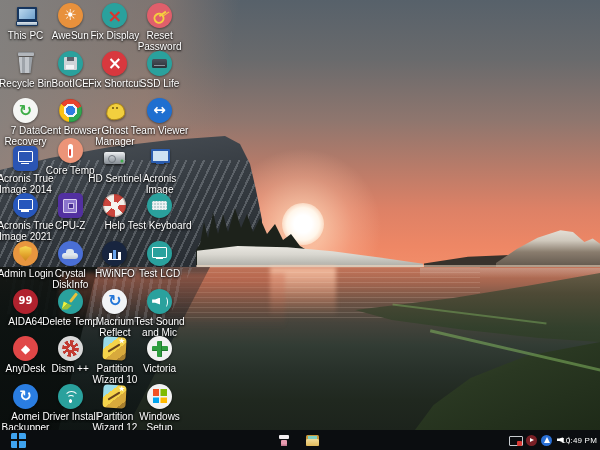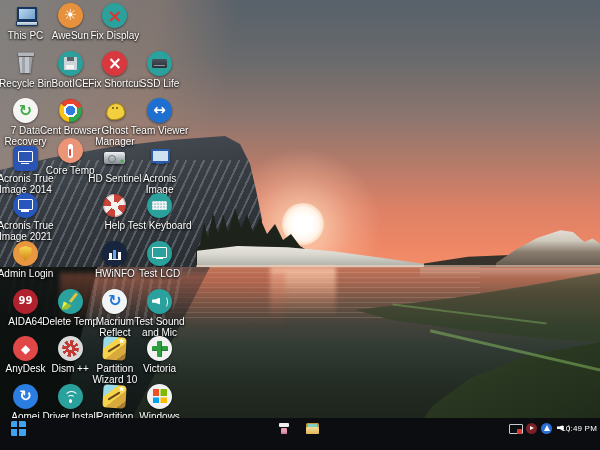--- a/index.html
+++ b/index.html
@@ -169,21 +169,21 @@
   .g-win{width:14px;height:14px;
     background:linear-gradient(#f2f2f2,#f2f2f2) 50% 0/1.5px 100% no-repeat,
                linear-gradient(#f2f2f2,#f2f2f2) 0 50%/100% 1.5px no-repeat,
                conic-gradient(#7fba00 0 25%,#ffb900 0 50%,#00a4ef 0 75%,#f25022 0);}
 
   .g-hdd{width:23px;height:20px;}
   .g-hdd::before{left:1px;top:4px;width:21px;height:12px;background:linear-gradient(180deg,#f0f2f4,#aeb4ba 55%,#878d94);border-radius:2px;box-shadow:0 1px 2px rgba(0,0,0,.4);}
   .g-hdd::after{left:5px;top:7px;width:6px;height:6px;border:1.5px solid #70767e;border-radius:50%;box-shadow:10px 2px 0 -2.5px #3fae49;}
 
   
-  .taskbar{position:absolute;left:0;right:0;bottom:0;height:32px;background:#0b0d10;z-index:50;}
+  .taskbar{position:absolute;left:0;right:0;bottom:0;height:20px;background:#0b0d10;z-index:50;}
   .taskbar *{position:absolute;}
   .tb-start{left:6px;top:0;width:24px;height:20px;display:flex;align-items:center;justify-content:center;cursor:pointer;}
   .tb-win{position:relative;width:15px;height:15px;border-radius:1.5px;
     background:linear-gradient(#0b0d10,#0b0d10) 50% 0/2px 100% no-repeat,
                linear-gradient(#0b0d10,#0b0d10) 0 50%/100% 2px no-repeat,#3fa3ef;}
   .tb-center{left:274px;top:0;height:20px;width:60px;}
   .tb-item{top:0;width:20px;height:20px;display:flex;align-items:center;justify-content:center;cursor:pointer;position:absolute;}
   .tb-item .art{position:relative;}
   .tb-item:nth-child(1){left:0;}
   .tb-item:nth-child(2){left:28px;}
@@ -246,20 +246,27 @@
           <span class="gl" style="color: rgb(255, 255, 255); font-size: 15px;">☀</span>
         </div>
         <div class="lbl">AweSun</div>
       </div>
       <div class="cell" style="left: 92.4px; top: 3px;">
         <div class="ic sc" style="background: rgb(42, 161, 157);">
           <span class="gl" style="color: rgb(216, 54, 46); font-size: 18px; font-weight: bold;">×</span>
         </div>
         <div class="lbl">Fix Display</div>
       </div>
+      <div class="cell" style="left: 137.1px; top: 3px;">
+        <div class="ic sc" style="background: rgb(224, 95, 107);">
+          <span class="art g-key"></span>
+        </div>
+        <div class="lbl">Reset
+Password</div>
+      </div>
       <div class="cell" style="left: 3px; top: 50.6px;">
         <div class="ic">
           <span class="art g-bin"></span>
         </div>
         <div class="lbl">Recycle Bin</div>
       </div>
       <div class="cell" style="left: 47.7px; top: 50.6px;">
         <div class="ic sc" style="background: rgb(42, 161, 157);">
           <span class="art g-floppy"></span>
         </div>
@@ -329,37 +336,50 @@
         <div class="lbl">Acronis
 Image</div>
       </div>
       <div class="cell" style="left: 3px; top: 193.4px;">
         <div class="ic sc" style="background: rgb(39, 87, 188);">
           <span class="art g-monw"></span>
         </div>
         <div class="lbl">Acronis True
 Image 2021</div>
       </div>
+      <div class="cell" style="left: 47.7px; top: 193.4px;">
+        <div class="ic sr" style="background: rgb(82, 48, 160);">
+          <span class="art g-cpu"></span>
+        </div>
+        <div class="lbl">CPU-Z</div>
+      </div>
       <div class="cell" style="left: 92.4px; top: 193.4px;">
         <div class="ic">
           <span class="art g-lifesaver"></span>
         </div>
         <div class="lbl">Help</div>
       </div>
       <div class="cell" style="left: 137.1px; top: 193.4px;">
         <div class="ic sc" style="background: rgb(42, 161, 157);">
           <span class="art g-kbd"></span>
         </div>
         <div class="lbl">Test Keyboard</div>
       </div>
       <div class="cell" style="left: 3px; top: 241px;">
         <div class="ic sc" style="background: rgb(232, 150, 63);">
           <span class="art g-shield"></span>
         </div>
         <div class="lbl">Admin Login</div>
+      </div>
+      <div class="cell" style="left: 47.7px; top: 241px;">
+        <div class="ic sc" style="background: rgb(74, 111, 214);">
+          <span class="art g-car"></span>
+        </div>
+        <div class="lbl">Crystal
+DiskInfo</div>
       </div>
       <div class="cell" style="left: 92.4px; top: 241px;">
         <div class="ic sc" style="background: rgb(24, 37, 63);">
           <span class="art g-bars"></span>
         </div>
         <div class="lbl">HWiNFO</div>
       </div>
       <div class="cell" style="left: 137.1px; top: 241px;">
         <div class="ic sc" style="background: rgb(42, 161, 157);">
           <span class="art g-lcd"></span>

